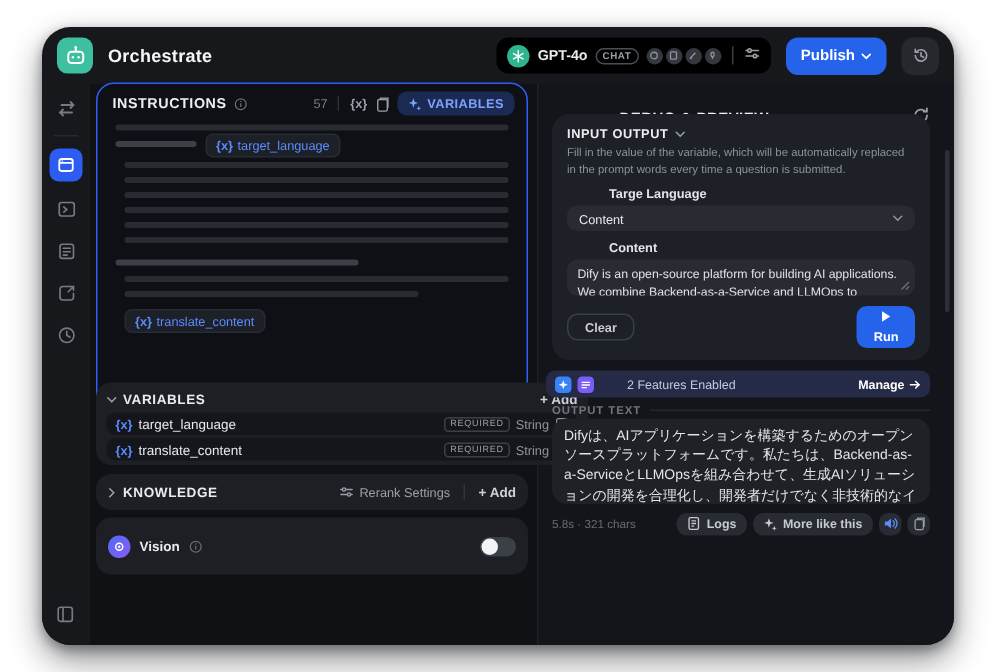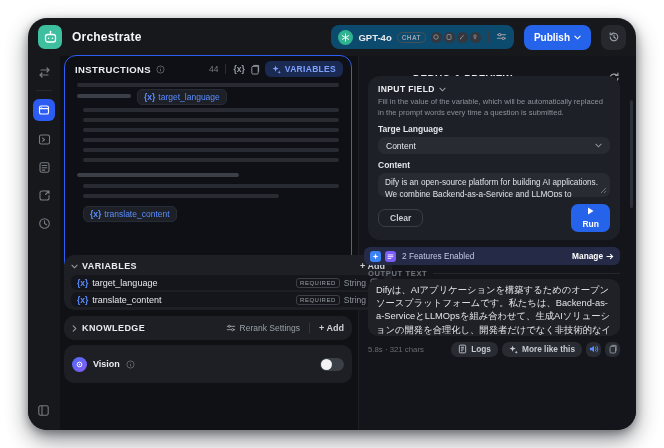--- a/index.html
+++ b/index.html
@@ -4,21 +4,21 @@
 <style>
   * { margin:0; padding:0; box-sizing:border-box; }
   html,body { width:664px; height:448px; background:#ffffff; font-family:"Liberation Sans",sans-serif; overflow:hidden; }
   .window { position:absolute; left:28px; top:18px; width:608px; height:412px; background:#17181c; border-radius:19px; box-shadow:0 10px 22px rgba(12,14,20,.45), 0 3px 8px rgba(12,14,20,.35); overflow:hidden; }
 
   
   .topbar { position:absolute; left:0; top:0; right:0; height:38px; display:flex; align-items:center; padding:0 10px; gap:10px; }
   .app-icon { width:24px; height:24px; background:#3ec0a0; border-radius:7px; display:flex; align-items:center; justify-content:center; flex:0 0 auto; }
   .app-title { font-size:12px; font-weight:bold; color:#f5f6f8; letter-spacing:.2px; }
   .topbar-spacer { flex:1; }
-  .model-pill { background:#0c4a6e; border-radius:8px; height:24px; display:flex; align-items:center; gap:5px; padding:0 7px; }
+  .model-pill { background:#000000; border-radius:8px; height:24px; display:flex; align-items:center; gap:5px; padding:0 7px; }
   .model-provider { width:15px; height:15px; border-radius:50%; background:#2fb48f; display:flex; align-items:center; justify-content:center; }
   .model-name { font-size:9.5px; font-weight:bold; color:#e9ebee; }
   .mode-badge { font-size:6.5px; font-weight:bold; color:#9aa0a8; border:1px solid #4a4e56; border-radius:6px; padding:1px 4px; letter-spacing:.4px; }
   .caps { display:flex; gap:2px; }
   .cap { width:11px; height:11px; border-radius:50%; background:#34373d; display:flex; align-items:center; justify-content:center; }
   .pill-div { width:1px; height:12px; background:#3a3d44; margin:0 2px; }
   .publish-btn { background:#2563eb; border-radius:8px; height:25px; display:flex; align-items:center; gap:4px; padding:0 10px; color:#fff; font-size:10px; font-weight:bold; cursor:pointer; }
   .history-btn { width:25px; height:25px; background:#26282e; border-radius:8px; display:flex; align-items:center; justify-content:center; }
 
   
@@ -71,34 +71,34 @@
   .toggle .knob { position:absolute; left:1px; top:1px; width:11px; height:11px; background:#f2f3f5; border-radius:50%; }
 
   
   .debug-head { position:absolute; left:340px; top:52px; width:252px; display:flex; align-items:center;padding-left:45px; }
   .debug-title { font-size:10px; font-weight:bold; color:#f0f1f4; letter-spacing:.3px; }
   .refresh { margin-left:auto; }
   .input-card { position:absolute; left:340px; top:58px; width:252px; height:164px; background:#1d2026; border-radius:12px; padding:8px 10px; display:flex; flex-direction:column; }
   .if-title-row { display:flex; align-items:center; gap:4px; }
   .if-title { font-size:8.5px; font-weight:bold; color:#eceef1; letter-spacing:.4px; }
   .if-desc { font-size:7.6px; color:#8d929b; line-height:1.4; margin-top:3px; }
-  .f-label { font-size:8.5px; font-weight:bold; color:#e2e5e9; margin-top:6px; }
+  .f-label { font-size:8.5px; font-weight:bold; color:#e2e5e9; margin-top:6px;margin-left:28px; }
   .select { margin-top:3px; height:17px; background:#282b32; border-radius:7px; display:flex; align-items:center; padding:0 8px; cursor:pointer; }
   .select-val { font-size:8.5px; color:#e6e8ec; }
   .select .chev { margin-left:auto; }
   .textarea { margin-top:3px; flex:1; background:#282b32; border-radius:7px; padding:4px 7px; font-size:8.2px; color:#dfe2e7; line-height:1.45; position:relative; overflow:hidden; cursor:text; }
   .resize-grip { position:absolute; right:3px; bottom:3px; }
   .btn-row { display:flex; align-items:center; margin-top:7px; }
   .clear-btn { border:1px solid #3a3e45; border-radius:7px; padding:3px 11px; font-size:8.5px; font-weight:bold; color:#c9ccd2; cursor:pointer; }
   .run-btn { margin-left:auto; background:#2563eb; border-radius:7px; padding:3px 11px; font-size:8.5px; font-weight:bold; color:#fff; display:flex; align-items:center; gap:4px; cursor:pointer;flex-direction:column; }
   .features-bar { position:absolute; left:336px; top:229px; width:256px; height:18px; background:#252a47; border-radius:6px; display:flex; align-items:center; gap:4px; padding:0 6px; cursor:pointer; }
   .feat-ic { width:11px; height:11px; border-radius:3px; display:flex; align-items:center; justify-content:center; }
   .feat-ic.blue { background:#3b82f6; }
   .feat-ic.purple { background:#7c5cf6; }
-  .feat-text { font-size:8.3px; color:#c3c8e0; margin-left:2px; }
+  .feat-text { font-size:8.3px; color:#c3c8e0; margin-left:18px; }
   .manage { margin-left:auto; display:flex; align-items:center; gap:3px; font-size:8.3px; font-weight:bold; color:#ffffff; }
   .out-label-row { position:absolute; left:340px; top:251px; width:252px; display:flex; align-items:center; gap:6px; }
   .out-label { font-size:7.6px; font-weight:bold; color:#70757e; letter-spacing:.6px; }
   .out-rule { flex:1; height:1px; background:#24262c; }
   .output-card { position:absolute; left:340px; top:261px; width:252px; height:57px; background:#1f2127; border-radius:10px; padding:5px 8px; font-size:9.3px; color:#e2e5ea; line-height:1.42; overflow:hidden; }
   .out-footer { position:absolute; left:340px; top:323px; width:252px; height:16px; display:flex; align-items:center; gap:4px; }
   .out-stats { font-size:7.8px; color:#666b73; }
   .foot-spacer { flex:1; }
   .pill-btn { display:flex; align-items:center; gap:4px; background:#282b32; border-radius:7px; height:15px; padding:0 7px; font-size:8.3px; font-weight:bold; color:#c6cad1; cursor:pointer; }
   .sq-btn { width:15px; height:15px; background:#282b32; border-radius:6px; display:flex; align-items:center; justify-content:center; cursor:pointer; }
@@ -258,21 +258,21 @@
   <div class="instructions">
     <div class="ins-header">
       <span class="ins-title">INSTRUCTIONS</span>
       <svg width="9" height="9" viewBox="0 0 10 10">
           <g stroke="#6a6f78" stroke-width="0.9" fill="none">
             <circle cx="5" cy="5" r="4"></circle>
             <line x1="5" y1="4.3" x2="5" y2="7"></line>
             <circle cx="5" cy="2.9" r="0.5" fill="#6a6f78" stroke="none"></circle>
           </g>
         </svg>
-      <span class="ins-count">44</span>
+      <span class="ins-count">57</span>
       <span class="ins-hdiv"></span>
       <span class="ins-x">{x}</span>
       <svg width="10" height="11" viewBox="0 0 11 12">
           <g stroke="#9aa0a8" stroke-width="1" fill="none">
             <rect x="2" y="2.5" width="7" height="8.5" rx="1.2"></rect>
             <path d="M4 2.5V1.5h5.5v7"></path>
           </g>
         </svg>
       <span class="gen-btn">
         <svg width="9" height="9" viewBox="0 0 10 10">
@@ -389,21 +389,21 @@
           <g stroke="#9aa0a8" stroke-width="1.2" fill="none" stroke-linecap="round">
             <path d="M10 6a4 4 0 1 1-1.2-2.8"></path>
             <polyline points="9.9,1.2 9.9,3.4 7.7,3.4"></polyline>
           </g>
         </svg>
     </span>
   </div>
 
   <div class="input-card">
     <div class="if-title-row">
-      <span class="if-title">INPUT FIELD</span>
+      <span class="if-title">INPUT OUTPUT</span>
       <svg width="7" height="5" viewBox="0 0 8 5">
           <polyline points="1,1 4,4 7,1" fill="none" stroke="#9aa0a8" stroke-width="1.2" stroke-linecap="round"></polyline>
         </svg>
     </div>
     <div class="if-desc">Fill in the value of the variable, which will be automatically replaced in the prompt words every time a question is submitted.</div>
     <div class="f-label">Targe Language</div>
     <div class="select">
       <span class="select-val">Content</span>
       <svg class="chev" width="7" height="5" viewBox="0 0 8 5">
           <polyline points="1,1 4,4 7,1" fill="none" stroke="#8f949c" stroke-width="1.2" stroke-linecap="round"></polyline>

